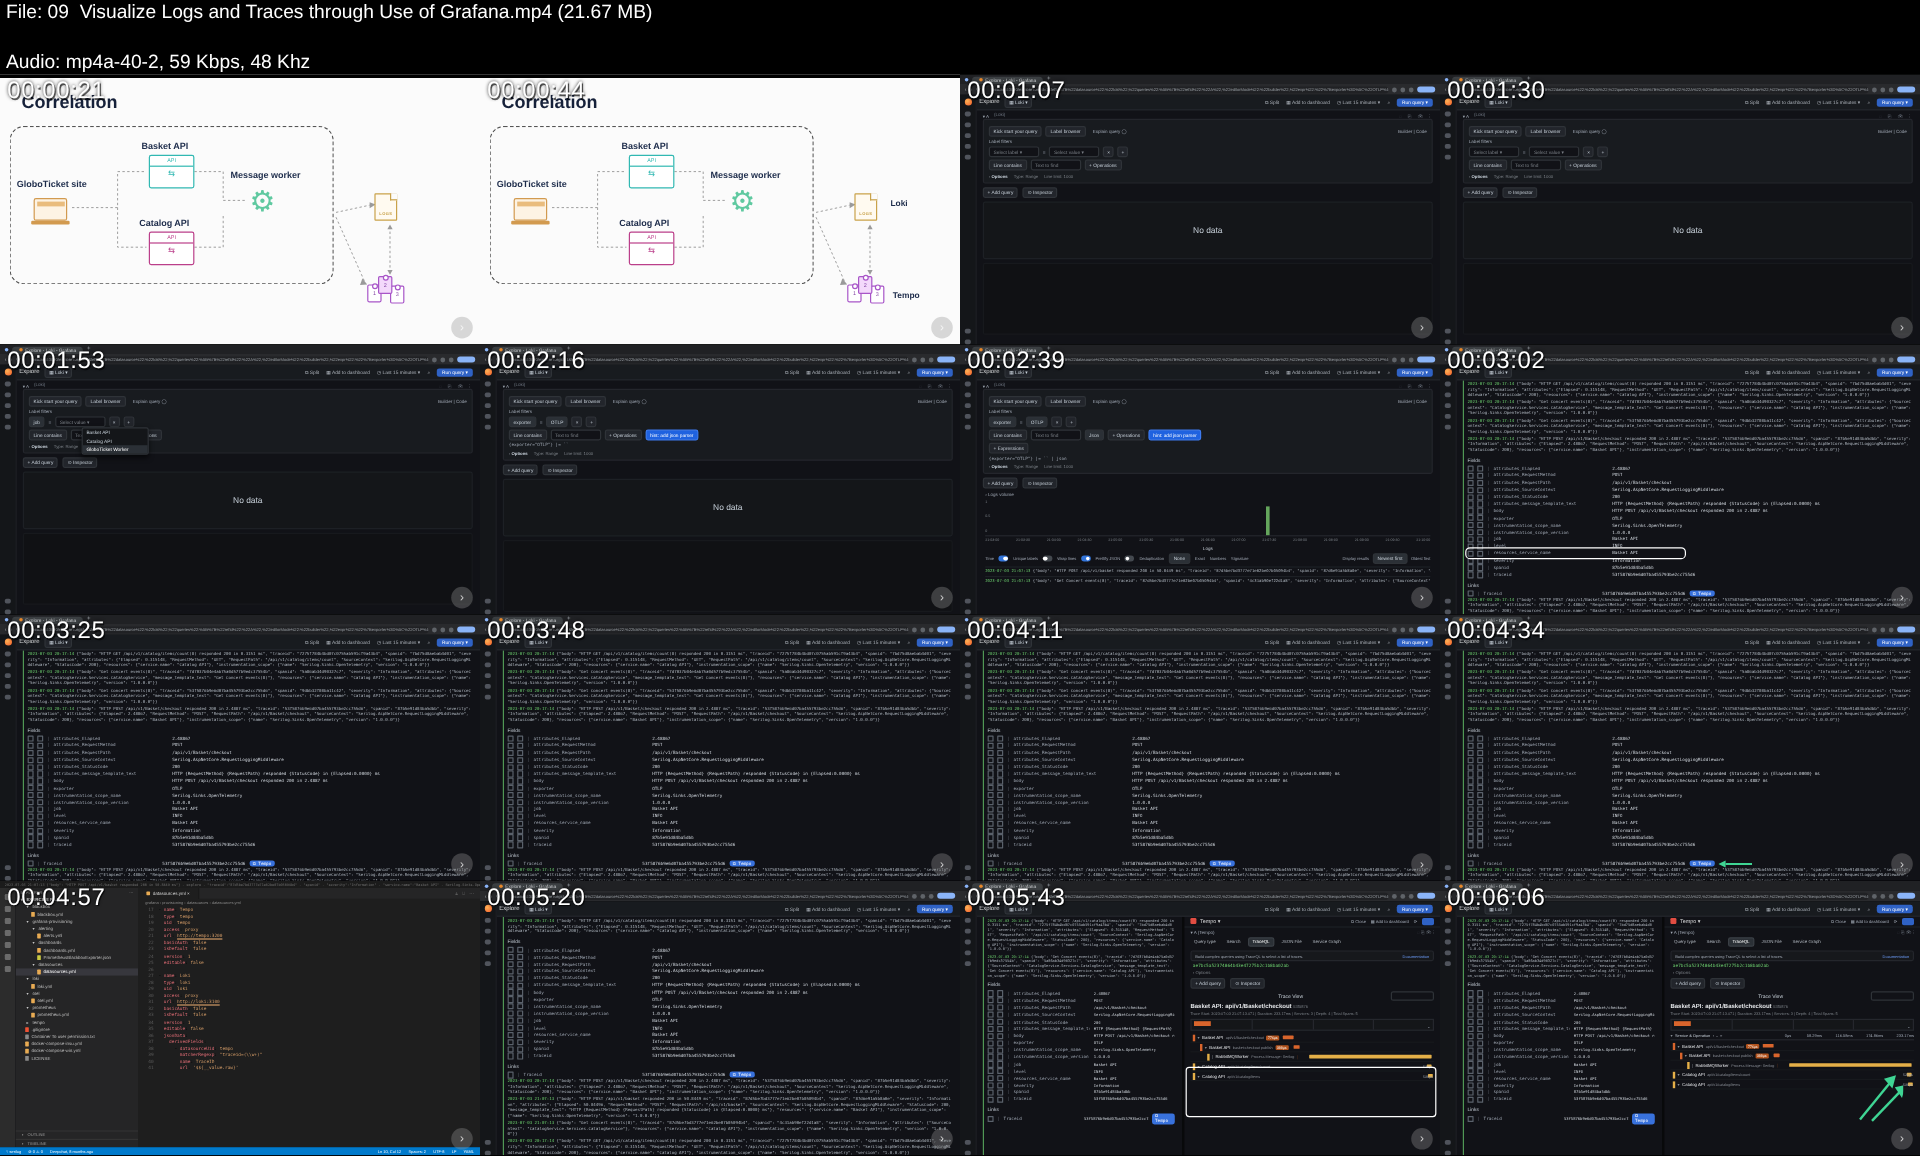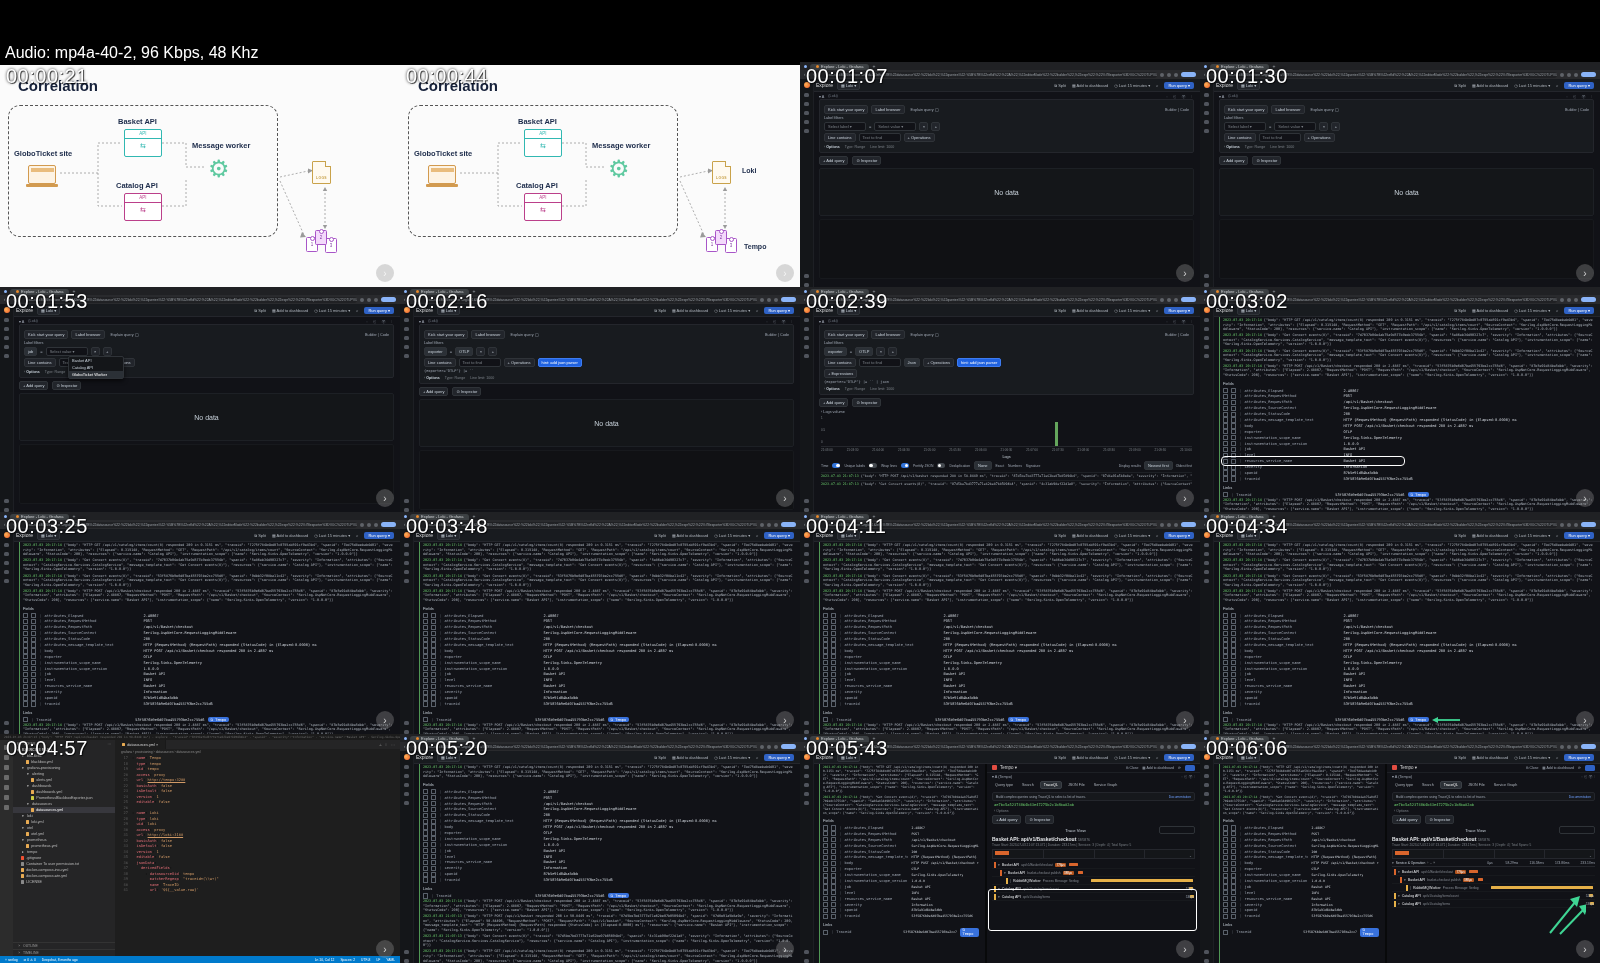--- a/index.html
+++ b/index.html
@@ -163,21 +163,22 @@
   .docicon .doctxt{position:absolute;bottom:3px;left:0;right:0;text-align:center;font-size:3.4px;font-weight:bold;color:#c9a24a;letter-spacing:.3px;}
   .sideword{position:absolute;font-size:7px;font-weight:bold;color:#1c2b4a;}
   .tag{position:absolute;width:10px;height:13px;border:1.2px solid #a855c8;border-radius:1.5px;background:#fff;text-align:center;font-size:4.5px;color:#7d3ba0;line-height:13px;}
   .tag::after{content:"";position:absolute;top:-2.5px;left:3px;width:3px;height:3px;border:1.2px solid #a855c8;border-radius:50%;background:#fff;}
   .slidesvg{position:absolute;left:0;top:0;}
 </style>
 </head>
 <body>
 
 <div id="sheet">
-  <div class="hdrline" style="top:44px">Audio: mp4a-40-2, 96 Kbps, 48 Khz</div>
+  <div class="hdrline" style="top:2px">File: 09  Visualize Logs and Traces through Use of Grafana.mp4 (21.67 MB)</div>
+  <div class="hdrline" style="top:44px">Audio: mp4a-40-2, 59 Kbps, 48 Khz</div>
   <div id="grid">
       <div class="cell">
         <div class="slide">
     <div class="slidetitle">Correlation</div>
     <div class="dbox"></div>
     <svg class="slidesvg" width="400" height="225">
       <g stroke="#9a9a9a" stroke-width="0.8" stroke-dasharray="2 2" fill="none">
         <path d="M60,108 H98 V78 H122"></path>
               <path d="M98,108 V141 H122"></path>
         <path d="M162,78 H186 V102 H206"></path>

